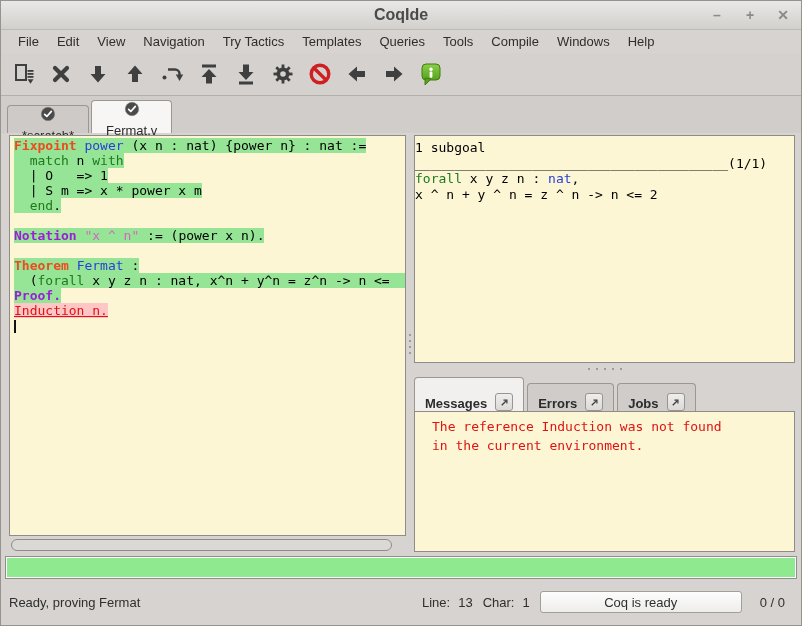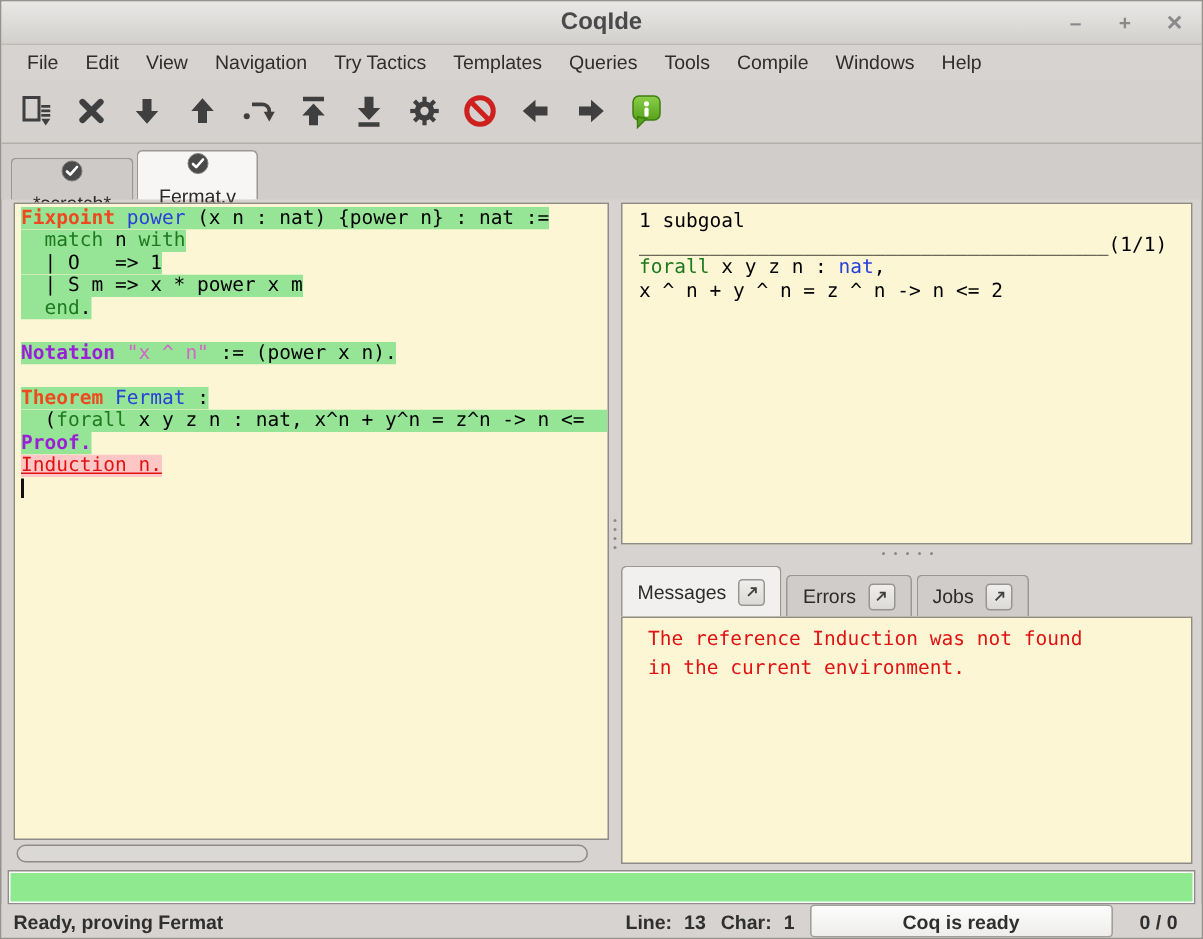--- a/index.html
+++ b/index.html
@@ -58,46 +58,46 @@
   .hscroll{height:14px;margin-top:2px;flex:none;position:relative;}
   .hscroll .thumb{position:absolute;left:2px;top:1px;height:12px;width:96%;
     background:#dbd9d6;border:1px solid #8e8b88;border-radius:7px;box-sizing:border-box;}
 
   .vsplit{width:8px;flex:none;display:flex;flex-direction:column;align-items:center;justify-content:center;}
   .vsplit i{width:2px;height:2px;border-radius:1px;background:#8a8a8a;margin:2px 0;}
 
   .right-col{flex:1;display:flex;flex-direction:column;min-width:0;min-height:0;}
   .goals{height:222px;flex:none;border:1px solid #8e8b88;background:var(--editor_bg);
     font-family:"DejaVu Sans Mono",monospace;font-size:13px;line-height:15.5px;
-    padding:4px 0 0 11px;overflow:hidden;}
+    padding:4px 0 0 0;overflow:hidden;}
   .goal-line{white-space:pre;overflow:hidden;}
 
   .hsplit{height:12px;flex:none;display:flex;align-items:center;justify-content:center;}
   .hsplit i{width:2px;height:2px;border-radius:1px;background:#8a8a8a;margin:0 3px;}
 
   .msgtabs{height:36px;flex:none;display:flex;align-items:flex-end;}
-  .msg-tab{display:flex;align-items:center;gap:8px;border:1px solid #9b9894;border-bottom:none;
-    border-radius:4px 4px 0 0;padding:0 10px;height:27px;background:#cfccc9;margin-right:3px;}
+  .msg-tab{display:flex;align-items:flex-end;gap:8px;border:1px solid #9b9894;border-bottom:none;
+    border-radius:4px 4px 0 0;padding:0 10px;height:27px;background:#cfccc9;margin-right:3px;font-weight:bold;}
   .msg-tab.active{height:33px;background:#f1f0ef;}
   .msg-tab-label{font-size:13px;color:#2b2b2b;}
   .detach-btn{width:18px;height:18px;border:1px solid #979491;border-radius:3px;
     background:linear-gradient(#efeeec,#dcdad7);display:flex;align-items:center;justify-content:center;padding:0;}
   .detach-btn svg{width:11px;height:11px;display:block;}
 
   .messages{flex:1;border:1px solid #8e8b88;background:var(--editor_bg);
     font-family:"DejaVu Sans Mono",monospace;font-size:13px;line-height:19px;
     padding:5px 0 0 6px;overflow:hidden;}
   .msg-line{color:var(--error_text);white-space:pre;margin-left:11px;}
 
   
   .progress{height:23px;flex:none;margin:1px 4px 0 4px;border:1px solid #908d8a;
     background:#fdfdfd;padding:1px;box-sizing:border-box;}
   .progress-fill{width:100%;height:100%;background:var(--progress_fill);}
   .statusbar{height:22px;flex:none;display:flex;align-items:center;font-size:13px;color:#2f2f2f;
-    padding:0 8px;background:#d6d3d0;font-weight:bold;}
+    padding:12px 8px;background:#d6d3d0;}
   .status-left{flex:1;}
   .status-right{display:flex;align-items:center;}
   .lbl{margin-left:10px;}
   .val{margin-left:8px;}
   .coq-status-btn{width:200px;height:20px;margin-left:10px;border:1px solid #a29f9b;border-radius:3px;
     background:linear-gradient(#fdfdfd,#eeedeb);font-size:13px;color:#2f2f2f;
     display:flex;align-items:center;justify-content:center;}
   .counter{margin-left:18px;margin-right:8px;}
 </style>
 </head>

